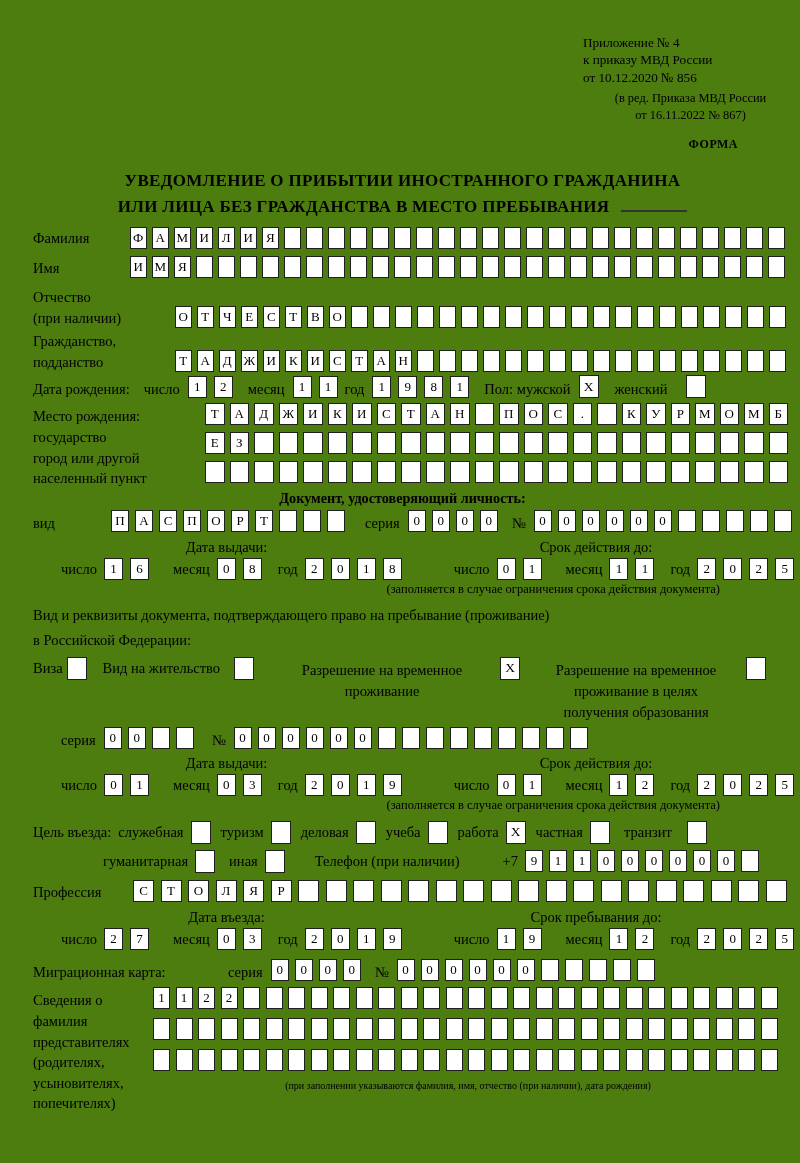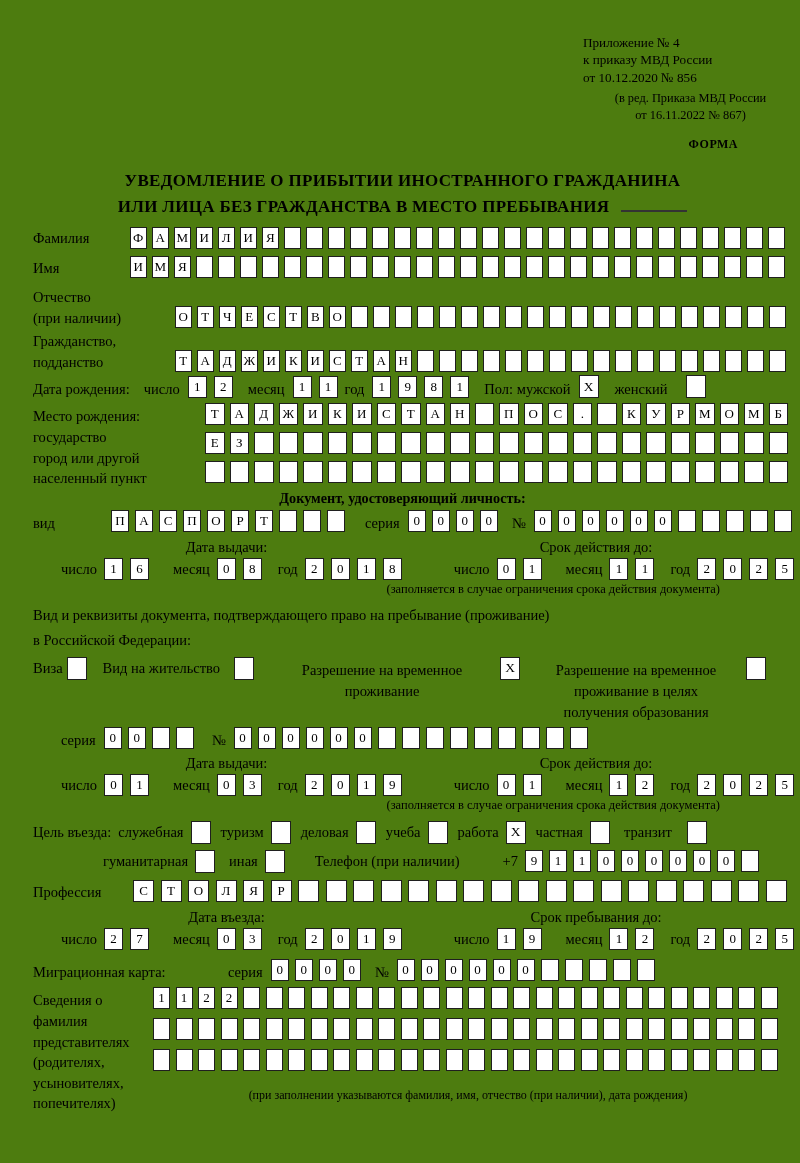--- a/index.html
+++ b/index.html
@@ -81,21 +81,21 @@
   .opts { display:flex; align-items:flex-start; margin-top:4px; min-height:62px; }
   .opt { display:flex; align-items:flex-start; }
   .opt .txt { padding-top:3px; }
   .opt .txt.center { text-align:center; line-height:1.45; }
 
   
   .purp { display:flex; align-items:flex-start; margin-top:8px; }
   .purp .optlbl { padding-top:3px; margin-right:7px; flex:0 0 auto; }
   .purp2 { padding-left:70px; margin-top:6px; }
 
-  .bottom-note { font-size:12px; margin-top:17px; text-align:center; line-height:15px; }
+  .bottom-note { font-size:10px; margin-top:7px; text-align:center; line-height:15px; }
 </style>
 </head>
 <body>
 
 <div class="page">
 
   <div class="ref">
     <div>Приложение № 4</div>
     <div>к приказу МВД России</div>
     <div>от 10.12.2020 № 856</div>

